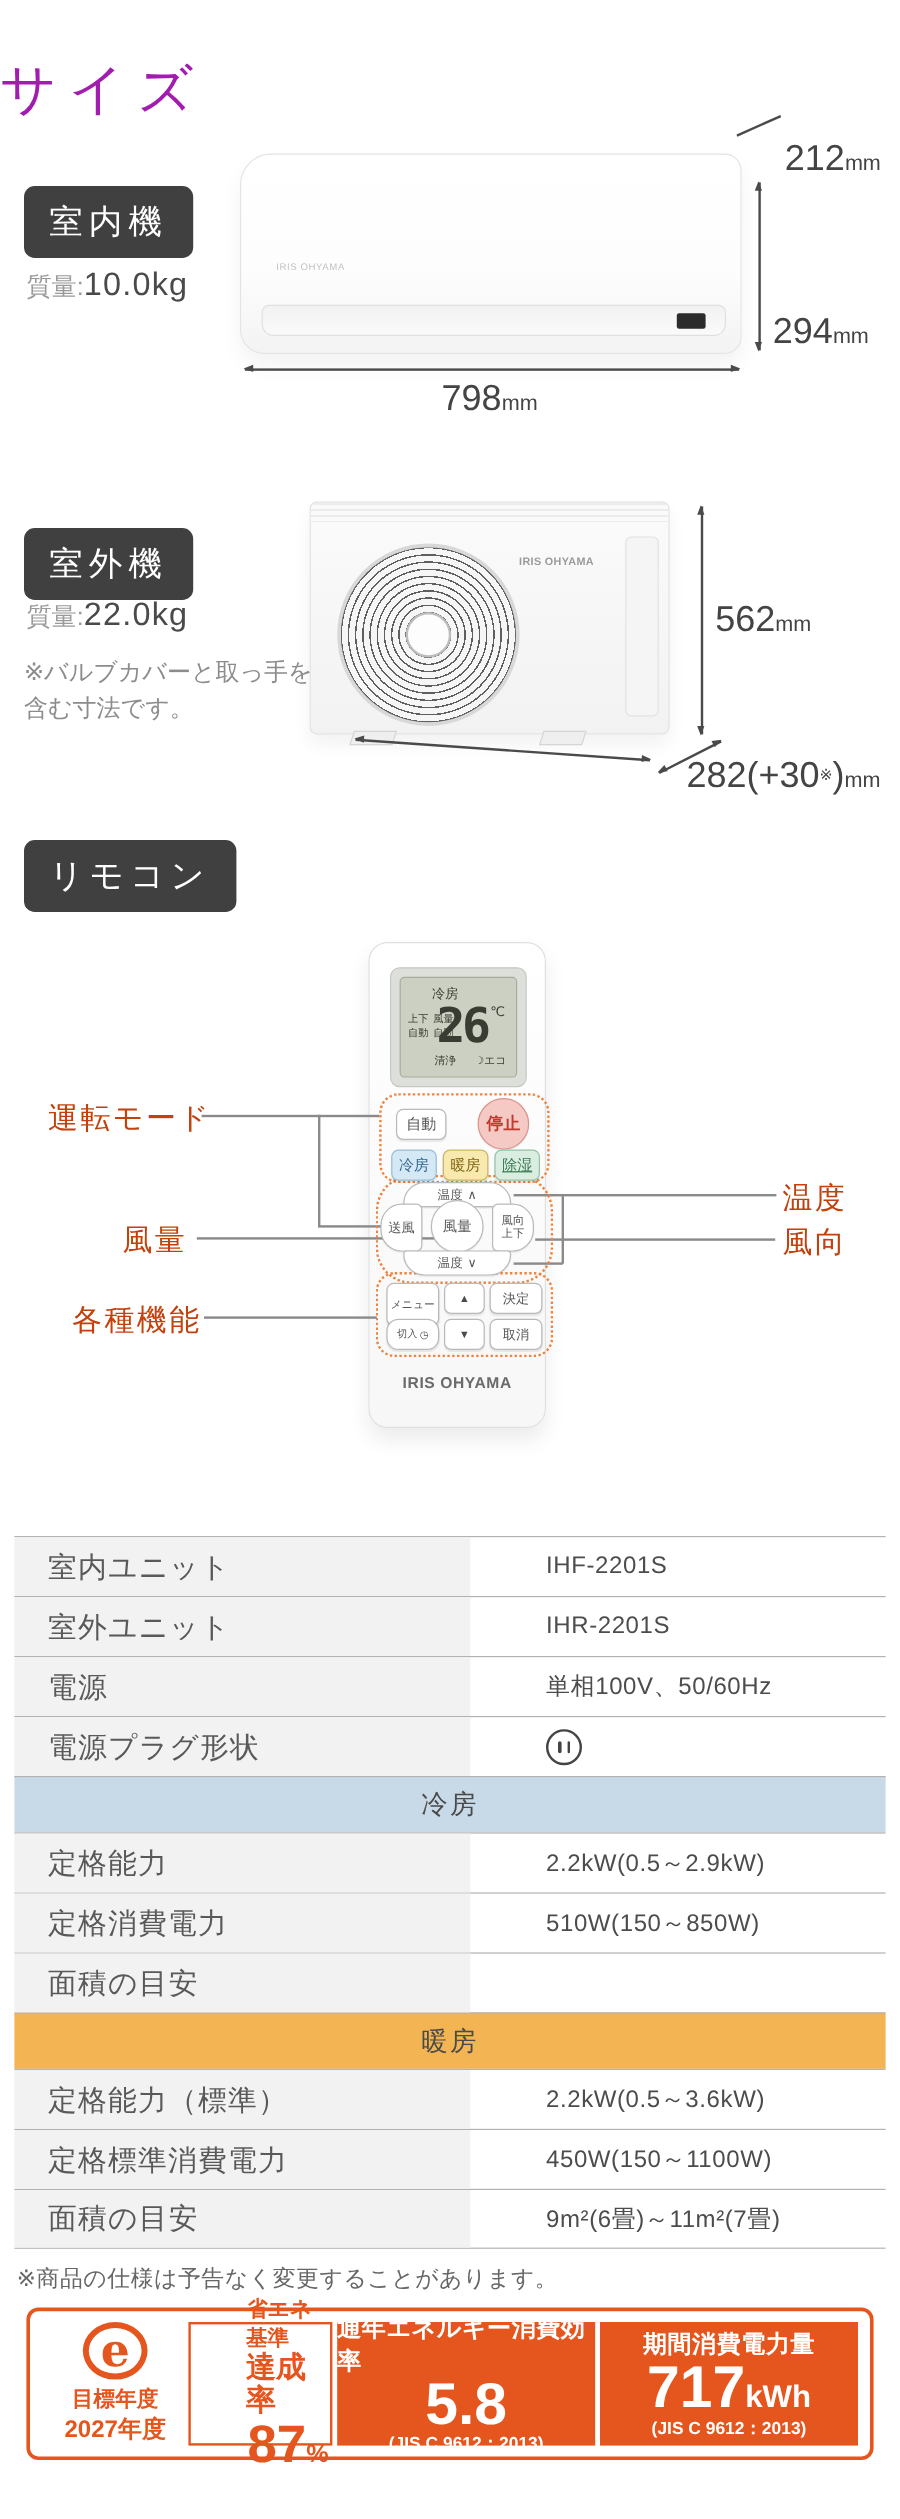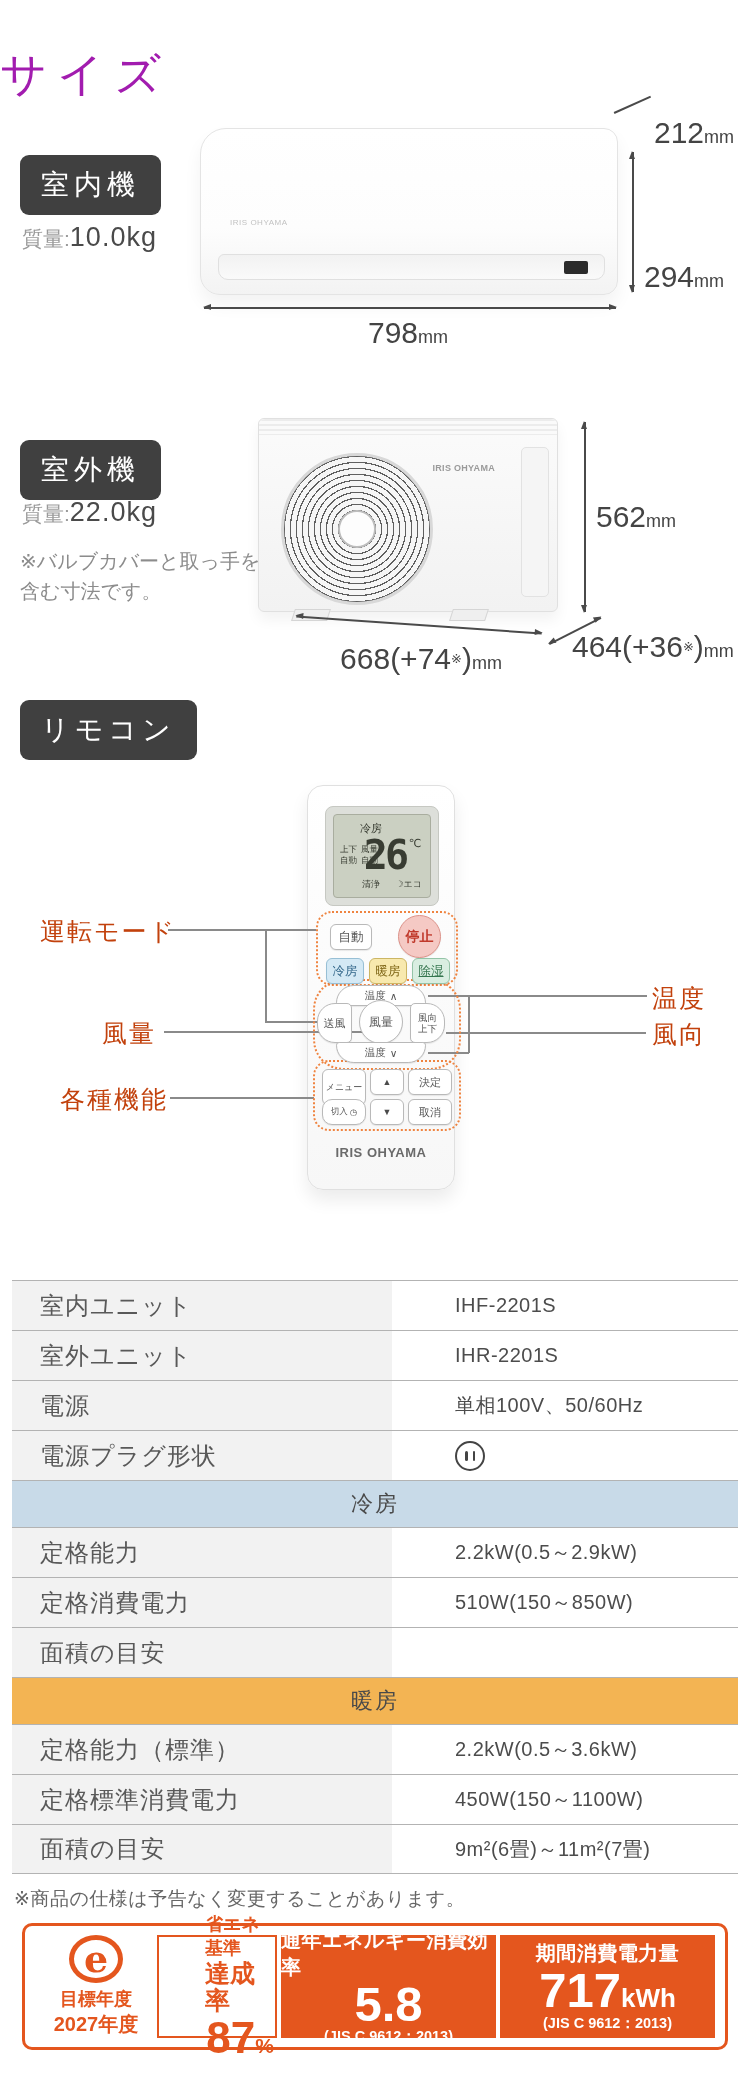--- a/index.html
+++ b/index.html
@@ -214,26 +214,23 @@
   </div>
   <div class="abs note" style="left:20px;top:546px;">
     <div>※バルブカバーと取っ手を</div>
     <div>含む寸法です。</div>
   </div>
   <div class="abs vline" style="left:584px;top:422px;height:190px;"></div>
   <div class="abs dim-text" style="left:596px;top:500px;">
     <span class="num">562</span><span class="unit">mm</span>
   </div>
   <div class="abs hline" style="left:296px;top:624px;width:246px;transform:rotate(4deg);"></div>
-  <div class="abs dim-text" style="left:296px;top:642px;width:250px;text-align:center;">
-    <span class="num">668(+74</span><sup>※</sup><span class="num">)</span><span class="unit">mm</span>
-  </div>
   <div class="abs hline" style="left:546px;top:630px;width:58px;transform:rotate(-27deg);"></div>
   <div class="abs dim-text" style="left:572px;top:630px;">
-    <span class="num">464(+36</span><sup>※</sup><span class="num">)</span><span class="unit">mm</span>
+    <span class="num">282(+30</span><sup>※</sup><span class="num">)</span><span class="unit">mm</span>
   </div>
 
   <div class="abs badge" style="left:20px;top:700px;">リモコン</div>
 
   <div class="abs remote">
     <div class="lcd-frame">
       <div class="lcd">
         <span class="mode">冷房</span>
         <span class="tiny t1">上下
 自動</span>

